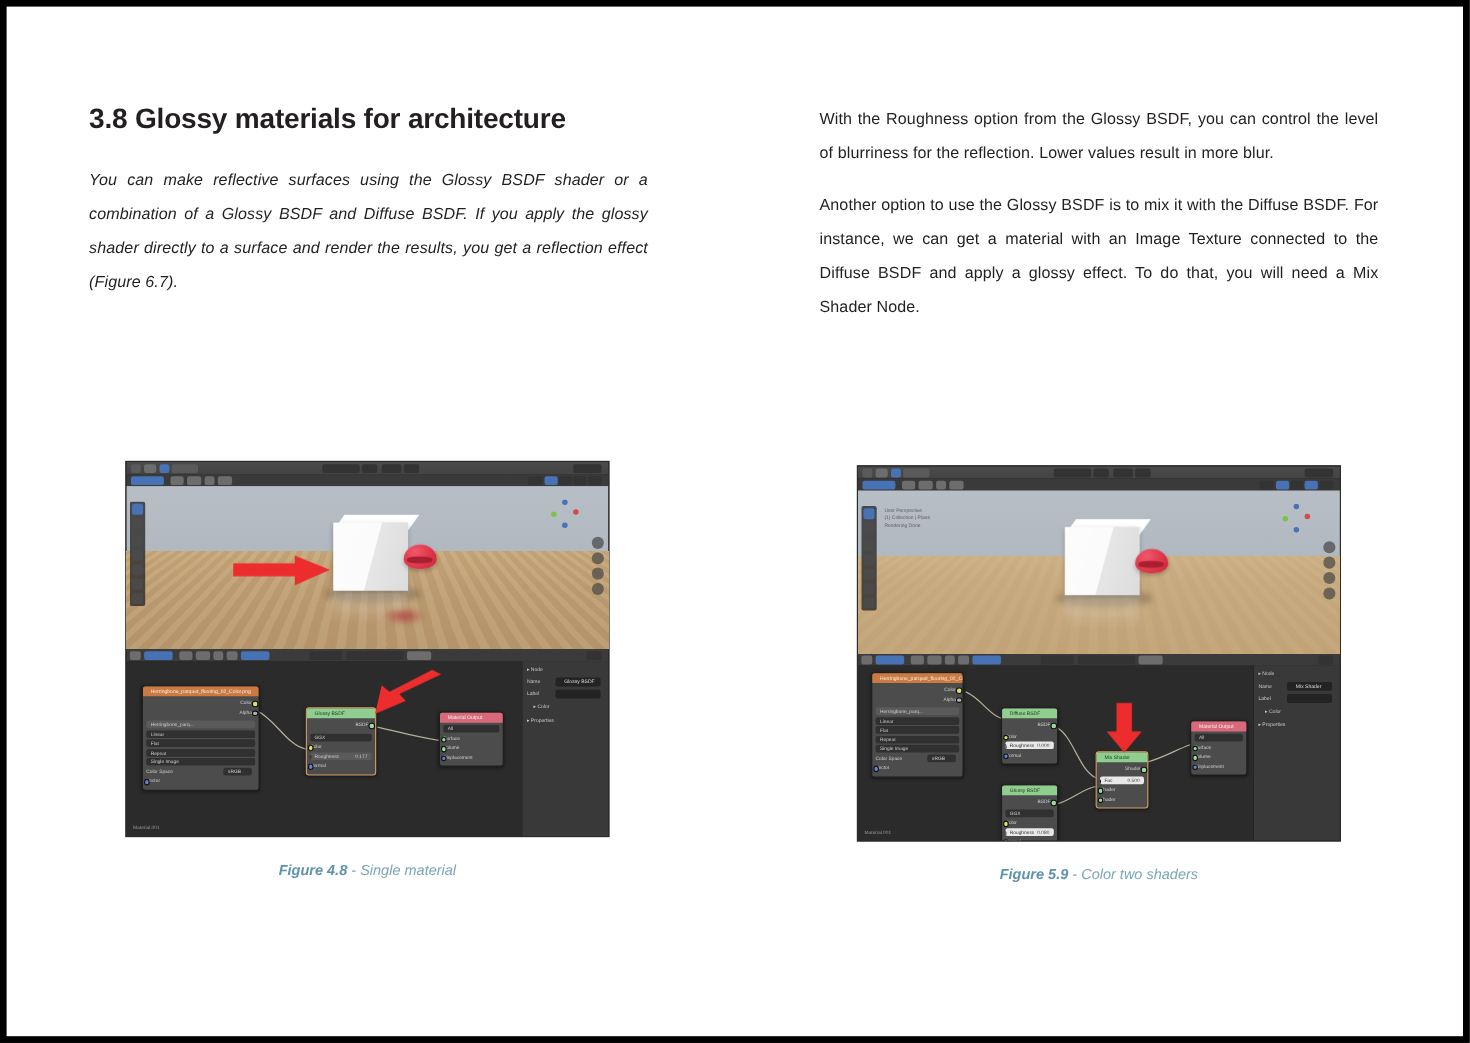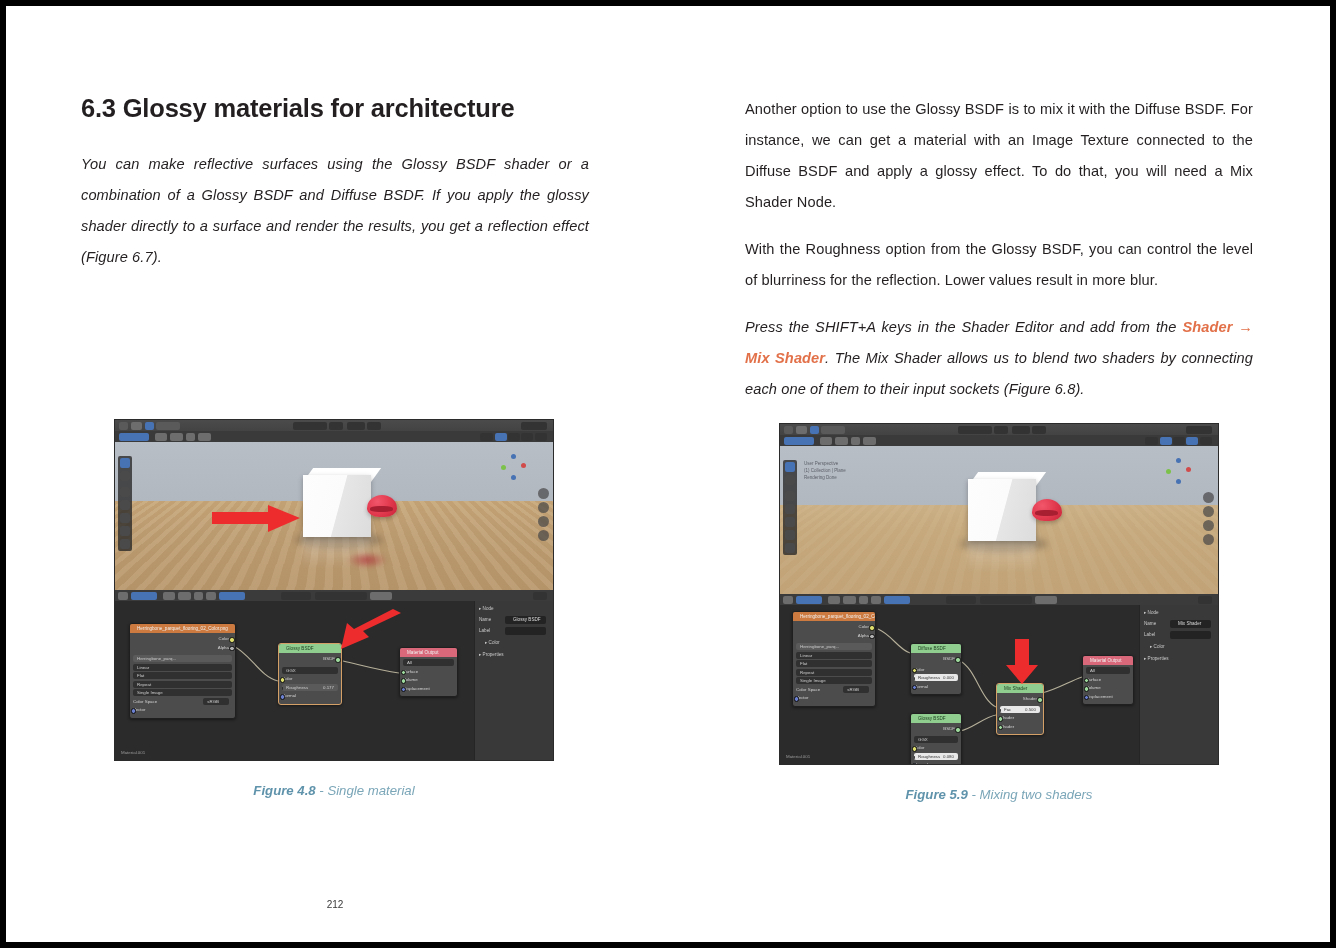--- a/index.html
+++ b/index.html
@@ -337,28 +337,27 @@
   .arrow { position: absolute; }
   .arrow svg { display: block; }
 </style>
 </head>
 <body>
 
 <div class="page">
 <div class="columns">
 
   <div class="col col-left">
-    <h1 class="section-title">6.3 Glossy materials for architecture</h1>
+    <h1 class="section-title">3.8 Glossy materials for architecture</h1>
     <p class="body-text last">You can make reflective surfaces using the Glossy BSDF shader or a combination of a Glossy BSDF and Diffuse BSDF. If you apply the glossy shader directly to a surface and render the results, you get a reflection effect (Figure 6.7).</p>
   </div>
 
   <div class="col col-right">
+    <p class="body-text">With the Roughness option from the Glossy BSDF, you can control the level of blurriness for the reflection. Lower values result in more blur.</p>
     <p class="body-text">Another option to use the Glossy BSDF is to mix it with the Diffuse BSDF. For instance, we can get a material with an Image Texture connected to the Diffuse BSDF and apply a glossy effect. To do that, you will need a Mix Shader Node.</p>
-    <p class="body-text">With the Roughness option from the Glossy BSDF, you can control the level of blurriness for the reflection. Lower values result in more blur.</p>
-    <p class="body-text last"><span>Press the SHIFT+A keys in the Shader Editor and add from the </span><span class="link-orange">Shader → Mix Shader</span><span>. The Mix Shader allows us to blend two shaders by connecting each one of them to their input sockets (Figure 6.8).</span></p>
   </div>
 
   <div class="figure-wrap fig-left">
     <div class="blender">
 
       <div class="bl-topbar">
         <div class="chip" style="left:4px;width:9px;"></div>
         <div class="chip lite" style="left:16px;width:11px;"></div>
         <div class="chip blue" style="left:30px;width:9px;"></div>
         <div class="chip" style="left:41px;width:24px;"></div>
@@ -789,20 +788,19 @@
             ▸ <span>Color</span>
           </div>
           <div class="sb-row" style="top:50px;">
             ▸ <span>Properties</span>
           </div>
         </div>
       </div>
     </div>
 
     <div class="fig-caption">
-      <b>Figure 5.9</b><span> - </span><span>Mixing two shaders</span>
+      <b>Figure 5.9</b><span> - </span><span>Color two shaders</span>
     </div>
   </div>
 
-  <div style="position:absolute;left:75px;top:893px;width:508px;text-align:center;font-size:10px;color:#3a3a3a;">212</div>
 
 </div>
 </div>
 
 </body></html>

